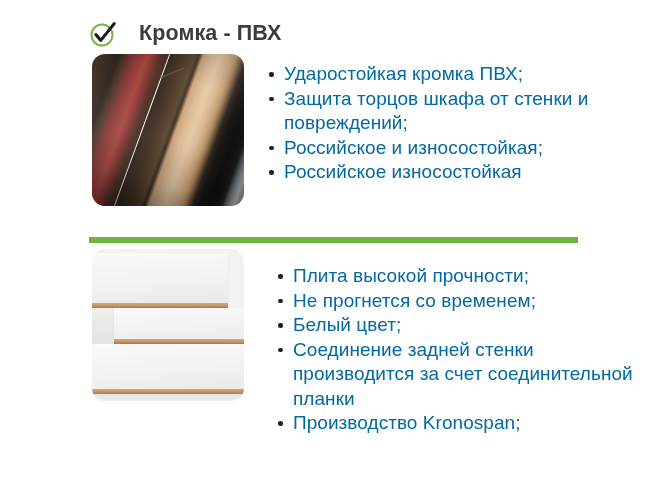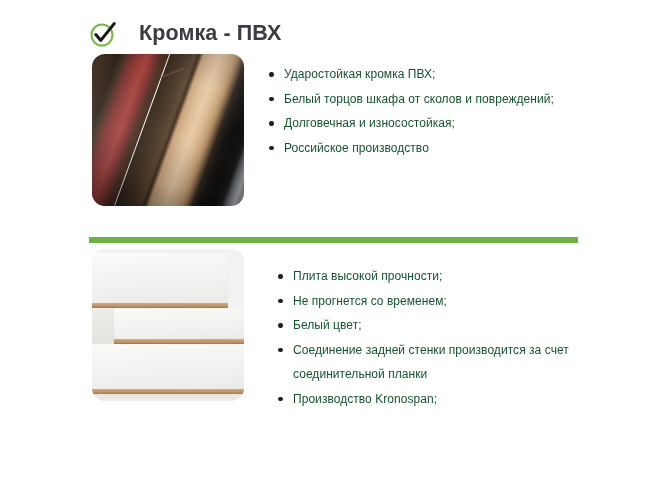--- a/index.html
+++ b/index.html
@@ -232,23 +232,23 @@
   
   .bullets {
     margin: 0;
     padding: 0;
     list-style: none;
     flex: 1 1 auto;
   }
   .bullets li {
     position: relative;
     padding-left: 17px;
-    font-size: 12px;
+    font-size: 19px;
     line-height: 24.5px;
-    color: #14532d;
+    color: #0369a1;
     letter-spacing: 0.05px;
   }
   .bullets li::before {
     content: "";
     position: absolute;
     left: 2px;
     top: 10px;
     width: 4.5px;
     height: 4.5px;
     border-radius: 50%;
@@ -291,23 +291,23 @@
       <span class="section-title">Кромка - ПВХ</span>
     </div>
 
     <div class="section-body">
       <div class="photo photo-edge" aria-label="Рулоны кромки ПВХ разных цветов">
         <span class="coil-seam"></span>
       </div>
 
       <ul class="bullets" id="list-edge">
         <li>Ударостойкая кромка ПВХ;</li>
-        <li>Белый торцов шкафа от сколов и повреждений;</li>
-        <li>Долговечная и износостойкая;</li>
-        <li>Российское производство</li>
+        <li>Защита торцов шкафа от стенки и повреждений;</li>
+        <li>Российское и износостойкая;</li>
+        <li>Российское износостойкая</li>
       </ul>
     </div>
   </div>
 
   <div class="divider"></div>
 
   <div class="section" id="section-back">
 
 
     <div class="section-body">

